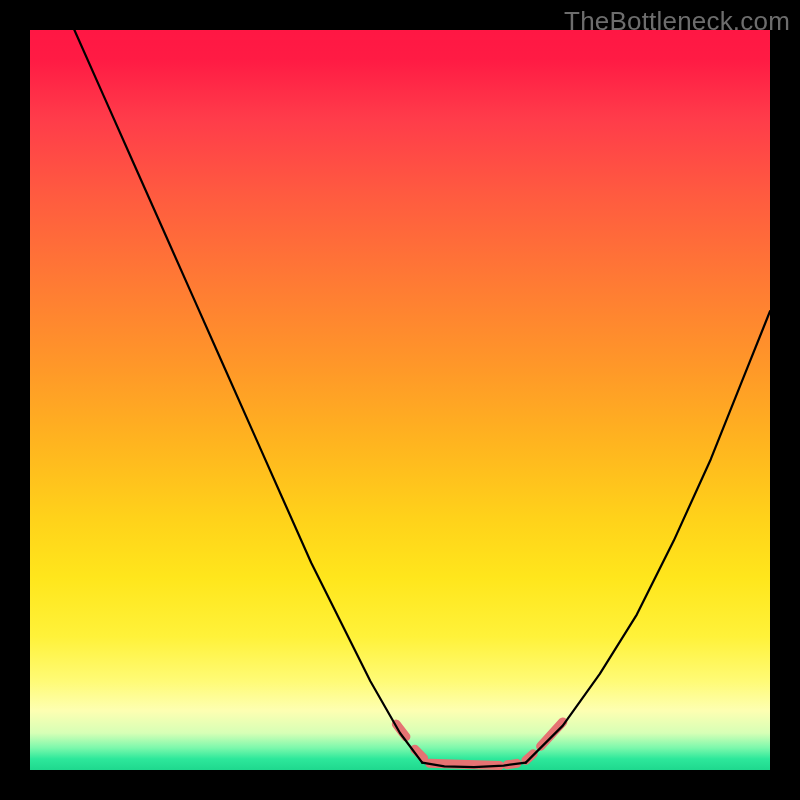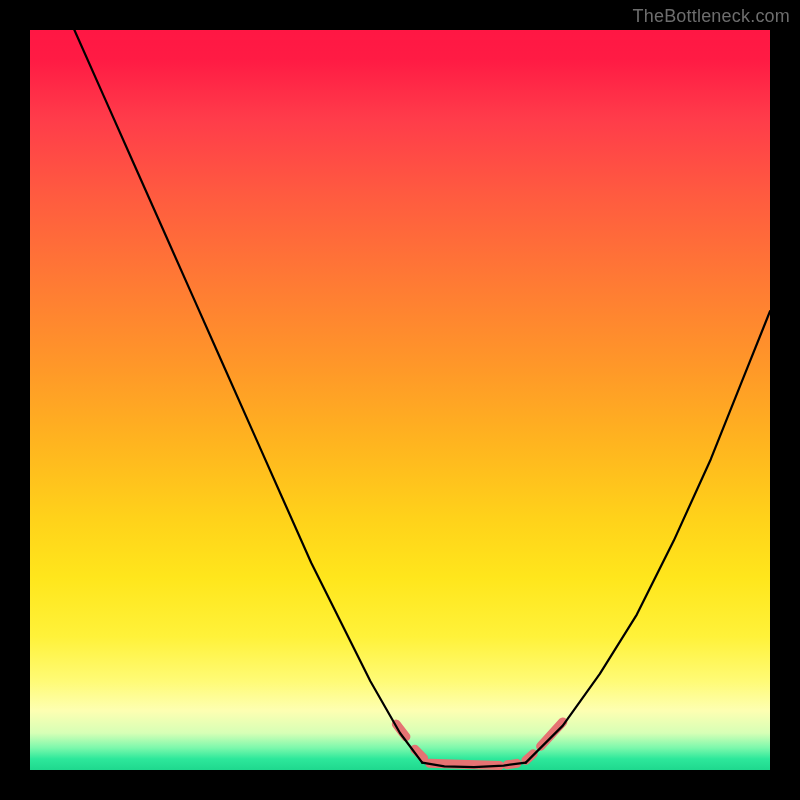--- a/index.html
+++ b/index.html
@@ -49,21 +49,21 @@
   }
   .curve {
     position: absolute;
     inset: 0;
   }
   .watermark {
     position: absolute;
     top: 6px;
     right: 10px;
     color: #6d6d6d;
-    font-size: 18px;
+    font-size: 26px;
     letter-spacing: 0.2px;
     font-weight: 500;
     user-select: none;
   }
 </style>
 </head>
 <body>
 
 <div class="frame">
 

